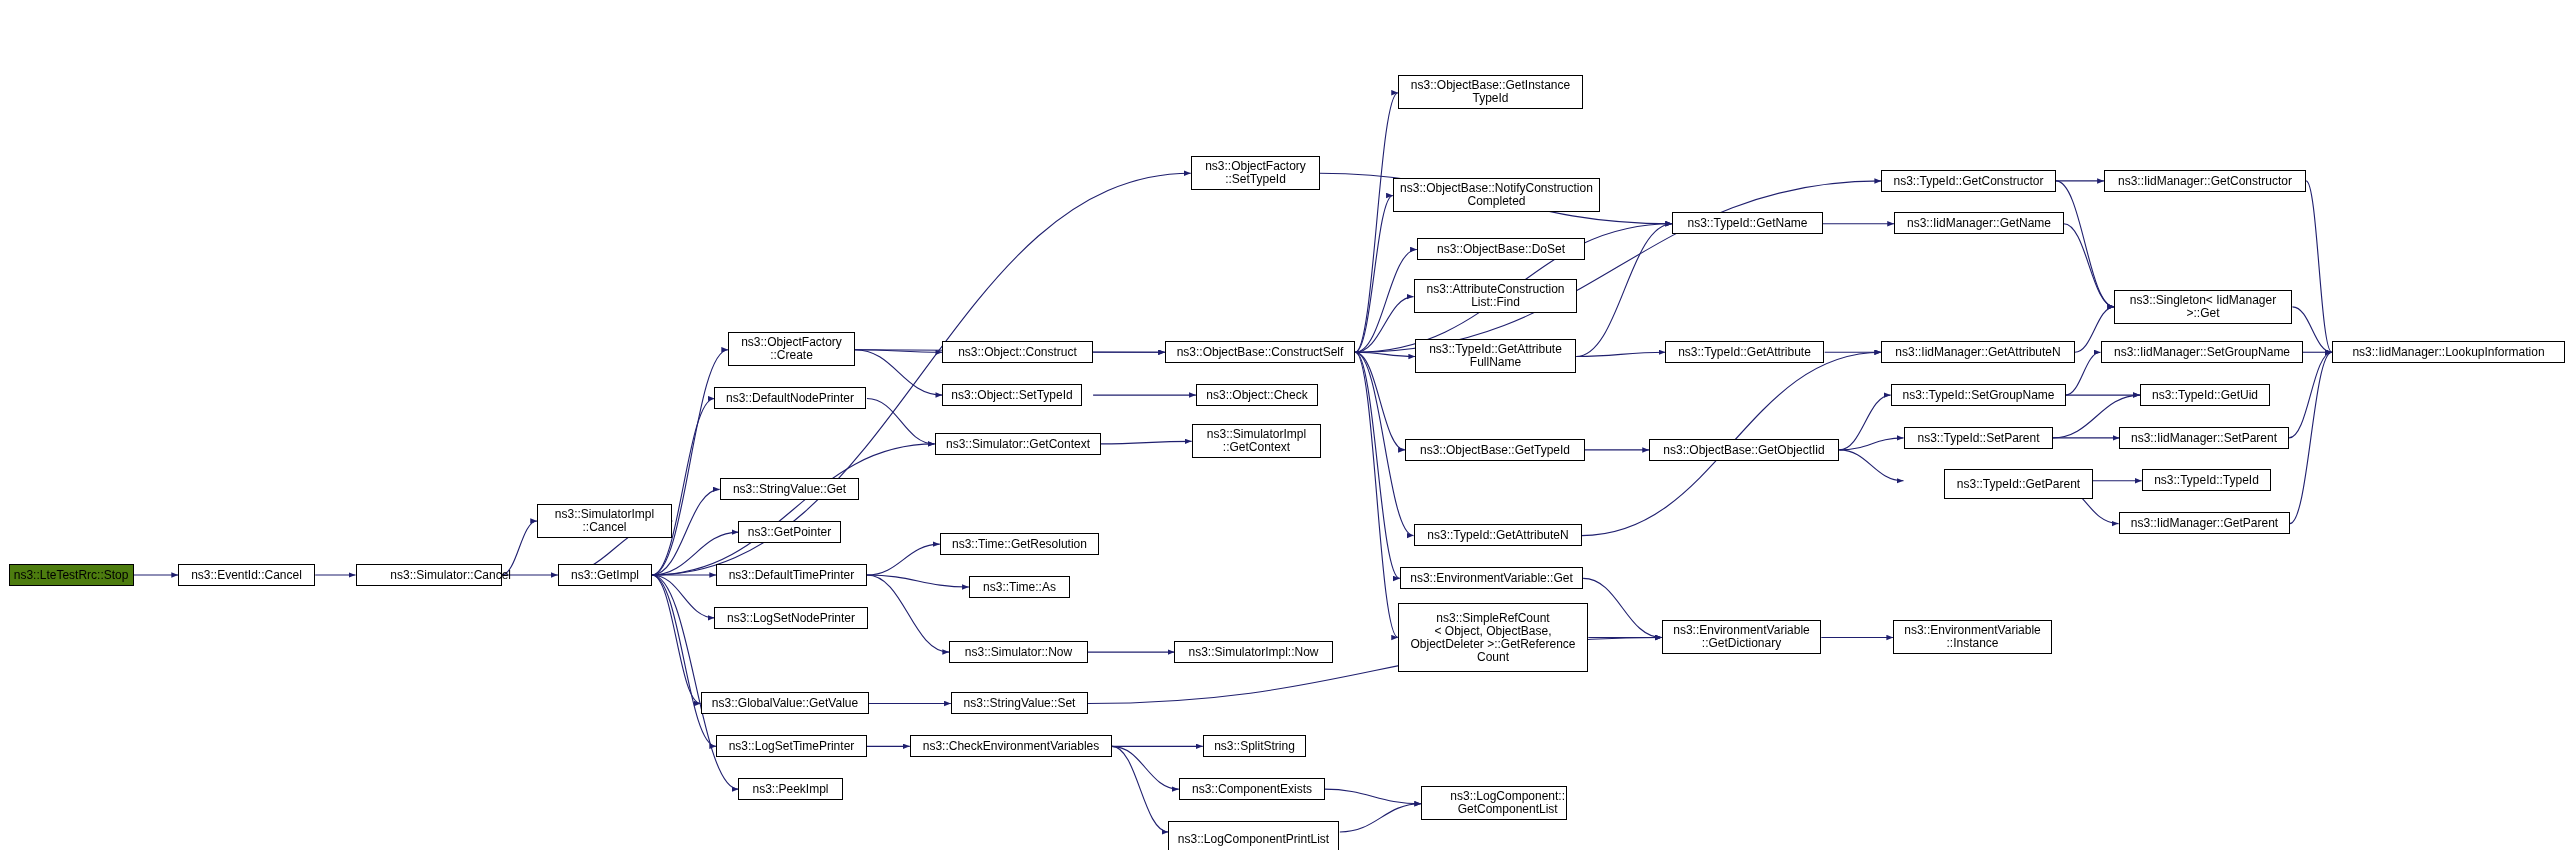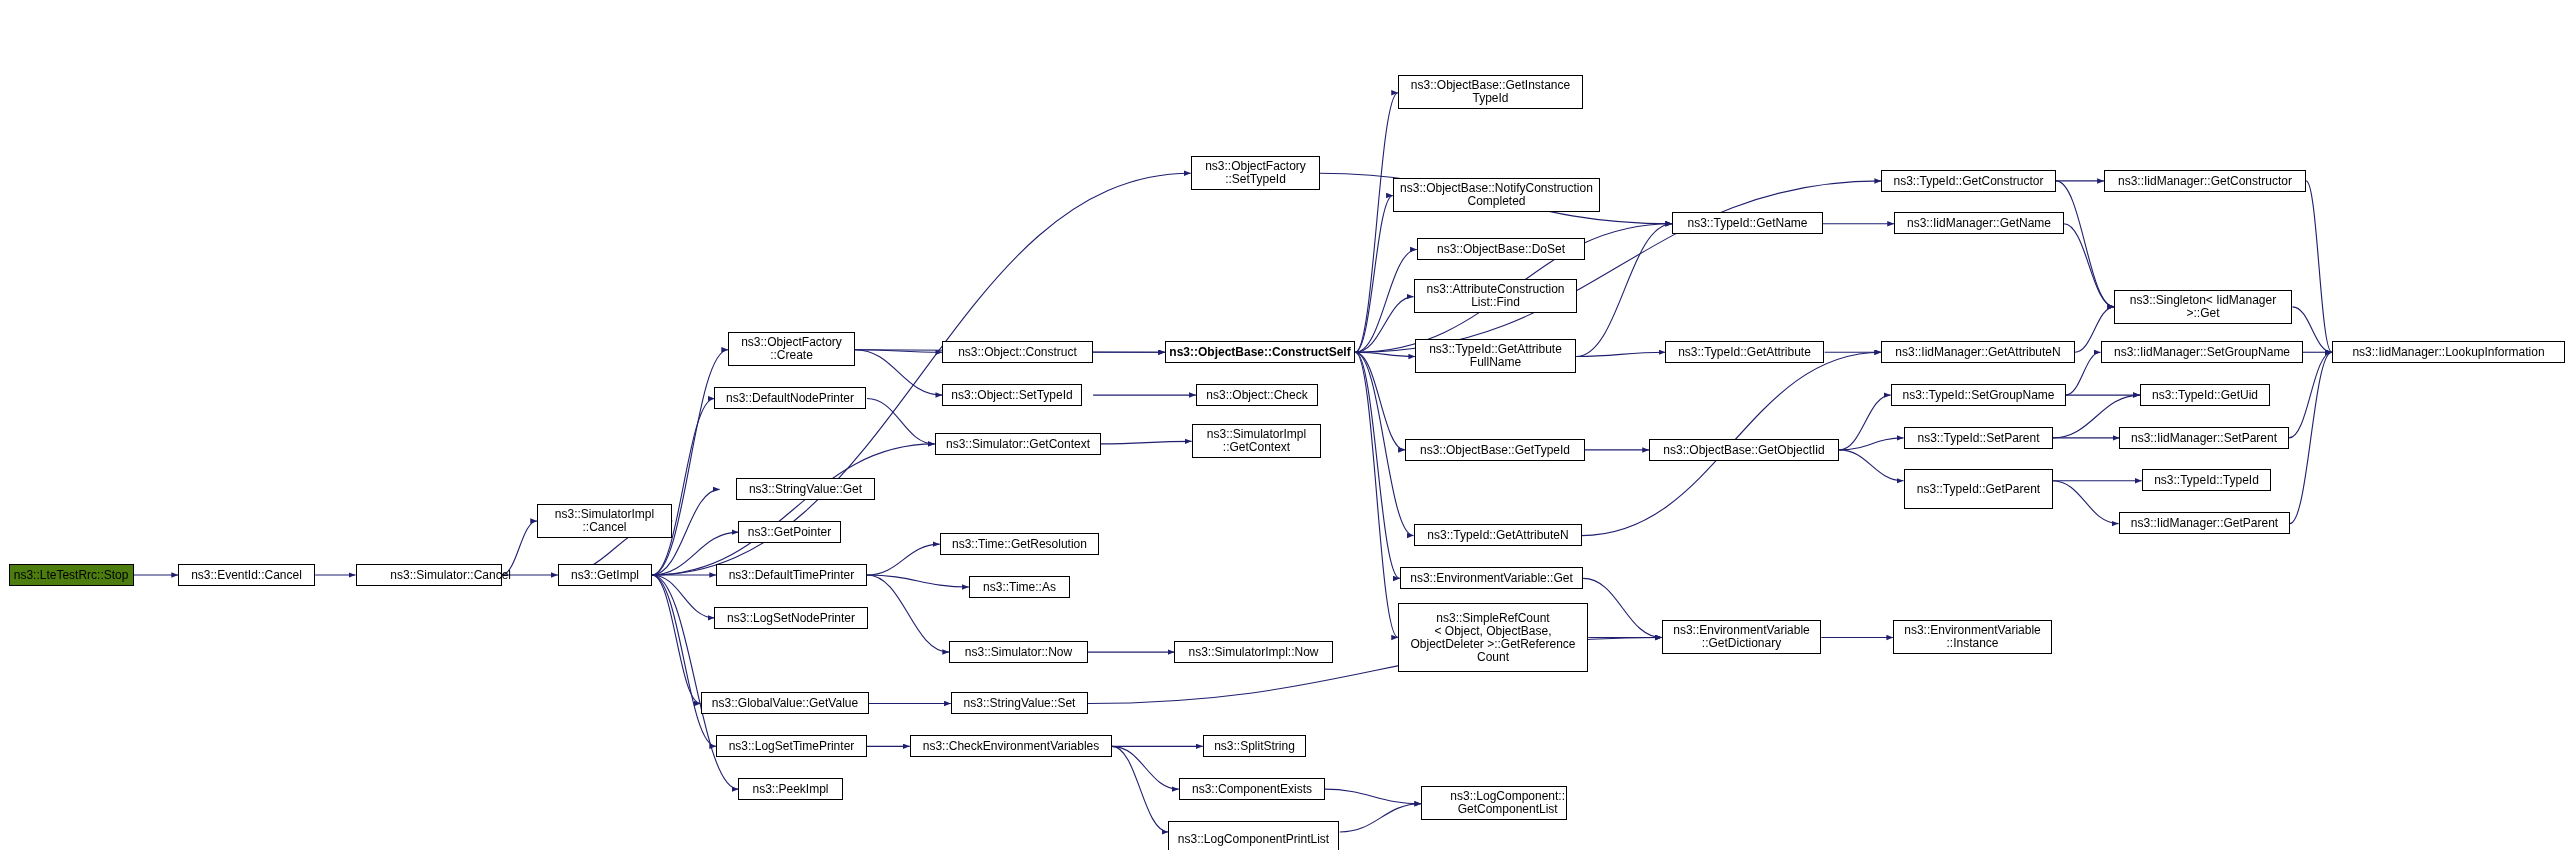--- a/index.html
+++ b/index.html
@@ -134,21 +134,21 @@
       <div class="node root" style="left: 8.6px; top: 564px; width: 125px; height: 22px;">ns3::LteTestRrc::Stop</div>
       <div class="node" style="left: 178px; top: 564px; width: 137px; height: 22px;">ns3::EventId::Cancel</div>
       <div class="node" style="left: 356px; top: 564px; width: 146px; height: 22px; padding-left: 45px;">ns3::Simulator::Cancel</div>
       <div class="node" style="left: 558px; top: 564px; width: 94px; height: 22px;">ns3::GetImpl</div>
       <div class="node" style="left: 537px; top: 504px; width: 135px; height: 34px;">ns3::SimulatorImpl
 ::Cancel</div>
       <div class="node" style="left: 728px; top: 332px; width: 127px; height: 34px;">ns3::ObjectFactory
 ::Create</div>
       <div class="node" style="left: 714px; top: 387px; width: 152px; height: 22px;">ns3::DefaultNodePrinter</div>
       <div class="node" style="left: 935px; top: 433px; width: 166px; height: 22px;">ns3::Simulator::GetContext</div>
-      <div class="node" style="left: 720px; top: 478px; width: 139px; height: 22px; margin-left: 16px;">ns3::StringValue::Get</div>
+      <div class="node" style="left: 720px; top: 478px; width: 139px; height: 22px;">ns3::StringValue::Get</div>
       <div class="node" style="left: 738px; top: 521px; width: 103px; height: 22px;">ns3::GetPointer</div>
       <div class="node" style="left: 716px; top: 564px; width: 151px; height: 22px;">ns3::DefaultTimePrinter</div>
       <div class="node" style="left: 714px; top: 607px; width: 154px; height: 22px;">ns3::LogSetNodePrinter</div>
       <div class="node" style="left: 701px; top: 692px; width: 168px; height: 22px;">ns3::GlobalValue::GetValue</div>
       <div class="node" style="left: 716px; top: 735px; width: 151px; height: 22px;">ns3::LogSetTimePrinter</div>
       <div class="node" style="left: 738px; top: 778px; width: 105px; height: 22px;">ns3::PeekImpl</div>
       <div class="node" style="left: 942px; top: 341px; width: 151px; height: 22px;">ns3::Object::Construct</div>
       <div class="node" style="left: 942px; top: 384px; width: 140px; height: 22px;">ns3::Object::SetTypeId</div>
       <div class="node" style="left: 1191px; top: 156px; width: 129px; height: 34px;">ns3::ObjectFactory
 ::SetTypeId</div>
@@ -159,21 +159,21 @@
       <div class="node" style="left: 969px; top: 576px; width: 101px; height: 22px;">ns3::Time::As</div>
       <div class="node" style="left: 949px; top: 641px; width: 139px; height: 22px;">ns3::Simulator::Now</div>
       <div class="node" style="left: 1174px; top: 641px; width: 159px; height: 22px;">ns3::SimulatorImpl::Now</div>
       <div class="node" style="left: 951px; top: 692px; width: 137px; height: 22px;">ns3::StringValue::Set</div>
       <div class="node" style="left: 910px; top: 735px; width: 202px; height: 22px;">ns3::CheckEnvironmentVariables</div>
       <div class="node" style="left: 1203px; top: 735px; width: 103px; height: 22px;">ns3::SplitString</div>
       <div class="node" style="left: 1179px; top: 778px; width: 146px; height: 22px;">ns3::ComponentExists</div>
       <div class="node" style="left: 1168px; top: 821px; width: 171px; height: 36px;">ns3::LogComponentPrintList</div>
       <div class="node" style="left: 1421px; top: 786px; width: 146px; height: 34px; padding-left: 29px;">ns3::LogComponent::
 GetComponentList</div>
-      <div class="node" style="left: 1165px; top: 341px; width: 190px; height: 22px; font-weight: bold;">ns3::ObjectBase::ConstructSelf</div>
+      <div class="node" style="left: 1165px; top: 341px; width: 190px; height: 22px;">ns3::ObjectBase::ConstructSelf</div>
       <div class="node" style="left: 1398px; top: 75px; width: 185px; height: 34px;">ns3::ObjectBase::GetInstance
 TypeId</div>
       <div class="node" style="left: 1393px; top: 178px; width: 207px; height: 34px;">ns3::ObjectBase::NotifyConstruction
 Completed</div>
       <div class="node" style="left: 1417px; top: 238px; width: 168px; height: 22px;">ns3::ObjectBase::DoSet</div>
       <div class="node" style="left: 1414px; top: 279px; width: 163px; height: 34px;">ns3::AttributeConstruction
 List::Find</div>
       <div class="node" style="left: 1415px; top: 339px; width: 161px; height: 34px;">ns3::TypeId::GetAttribute
 FullName</div>
       <div class="node" style="left: 1405px; top: 439px; width: 180px; height: 22px;">ns3::ObjectBase::GetTypeId</div>
@@ -186,21 +186,21 @@
       <div class="node" style="left: 1672px; top: 212px; width: 151px; height: 22px;">ns3::TypeId::GetName</div>
       <div class="node" style="left: 1665px; top: 341px; width: 159px; height: 22px;">ns3::TypeId::GetAttribute</div>
       <div class="node" style="left: 1649px; top: 439px; width: 190px; height: 22px;">ns3::ObjectBase::GetObjectIid</div>
       <div class="node" style="left: 1662px; top: 620px; width: 159px; height: 34px;">ns3::EnvironmentVariable
 ::GetDictionary</div>
       <div class="node" style="left: 1881px; top: 170px; width: 175px; height: 22px;">ns3::TypeId::GetConstructor</div>
       <div class="node" style="left: 1894px; top: 212px; width: 170px; height: 22px;">ns3::IidManager::GetName</div>
       <div class="node" style="left: 1881px; top: 341px; width: 194px; height: 22px;">ns3::IidManager::GetAttributeN</div>
       <div class="node" style="left: 1891px; top: 384px; width: 175px; height: 22px;">ns3::TypeId::SetGroupName</div>
       <div class="node" style="left: 1904px; top: 427px; width: 149px; height: 22px;">ns3::TypeId::SetParent</div>
-      <div class="node" style="left: 1904px; top: 469px; width: 149px; height: 40px;">ns3::TypeId::GetParent</div>
+      <div class="node" style="left: 1944px; top: 469px; width: 149px; height: 30px;">ns3::TypeId::GetParent</div>
       <div class="node" style="left: 1893px; top: 620px; width: 159px; height: 34px;">ns3::EnvironmentVariable
 ::Instance</div>
       <div class="node" style="left: 2104px; top: 170px; width: 202px; height: 22px;">ns3::IidManager::GetConstructor</div>
       <div class="node" style="left: 2114px; top: 290px; width: 178px; height: 34px;">ns3::Singleton&lt; IidManager
 &gt;::Get</div>
       <div class="node" style="left: 2101px; top: 341px; width: 202px; height: 22px;">ns3::IidManager::SetGroupName</div>
       <div class="node" style="left: 2140px; top: 384px; width: 130px; height: 22px;">ns3::TypeId::GetUid</div>
       <div class="node" style="left: 2119px; top: 427px; width: 170px; height: 22px;">ns3::IidManager::SetParent</div>
       <div class="node" style="left: 2142px; top: 469px; width: 129px; height: 22px;">ns3::TypeId::TypeId</div>
       <div class="node" style="left: 2119px; top: 512px; width: 171px; height: 22px;">ns3::IidManager::GetParent</div>

